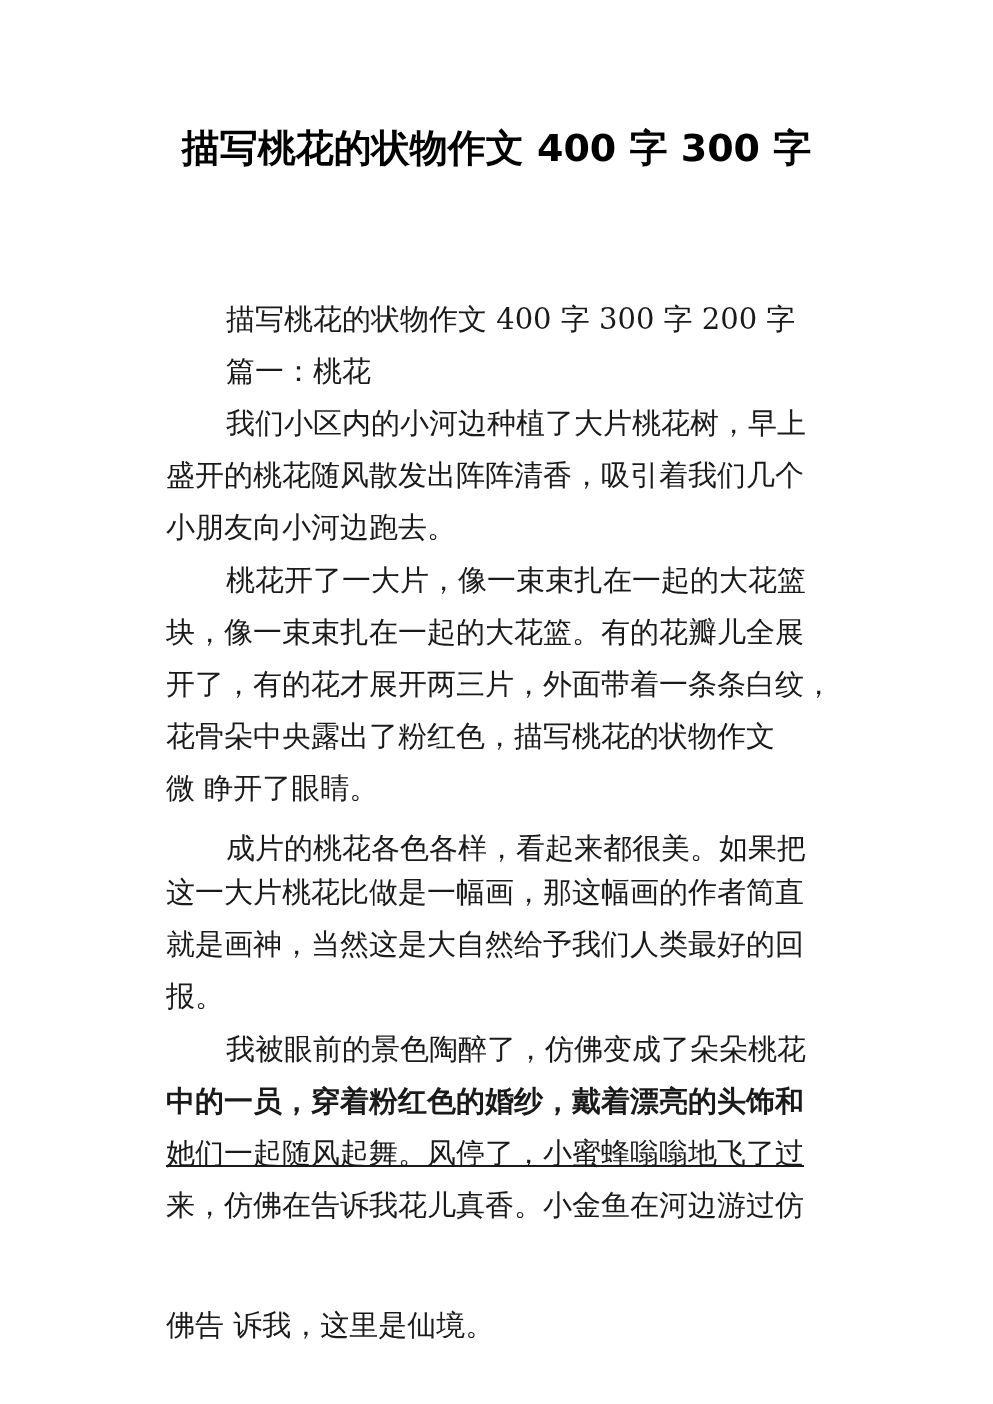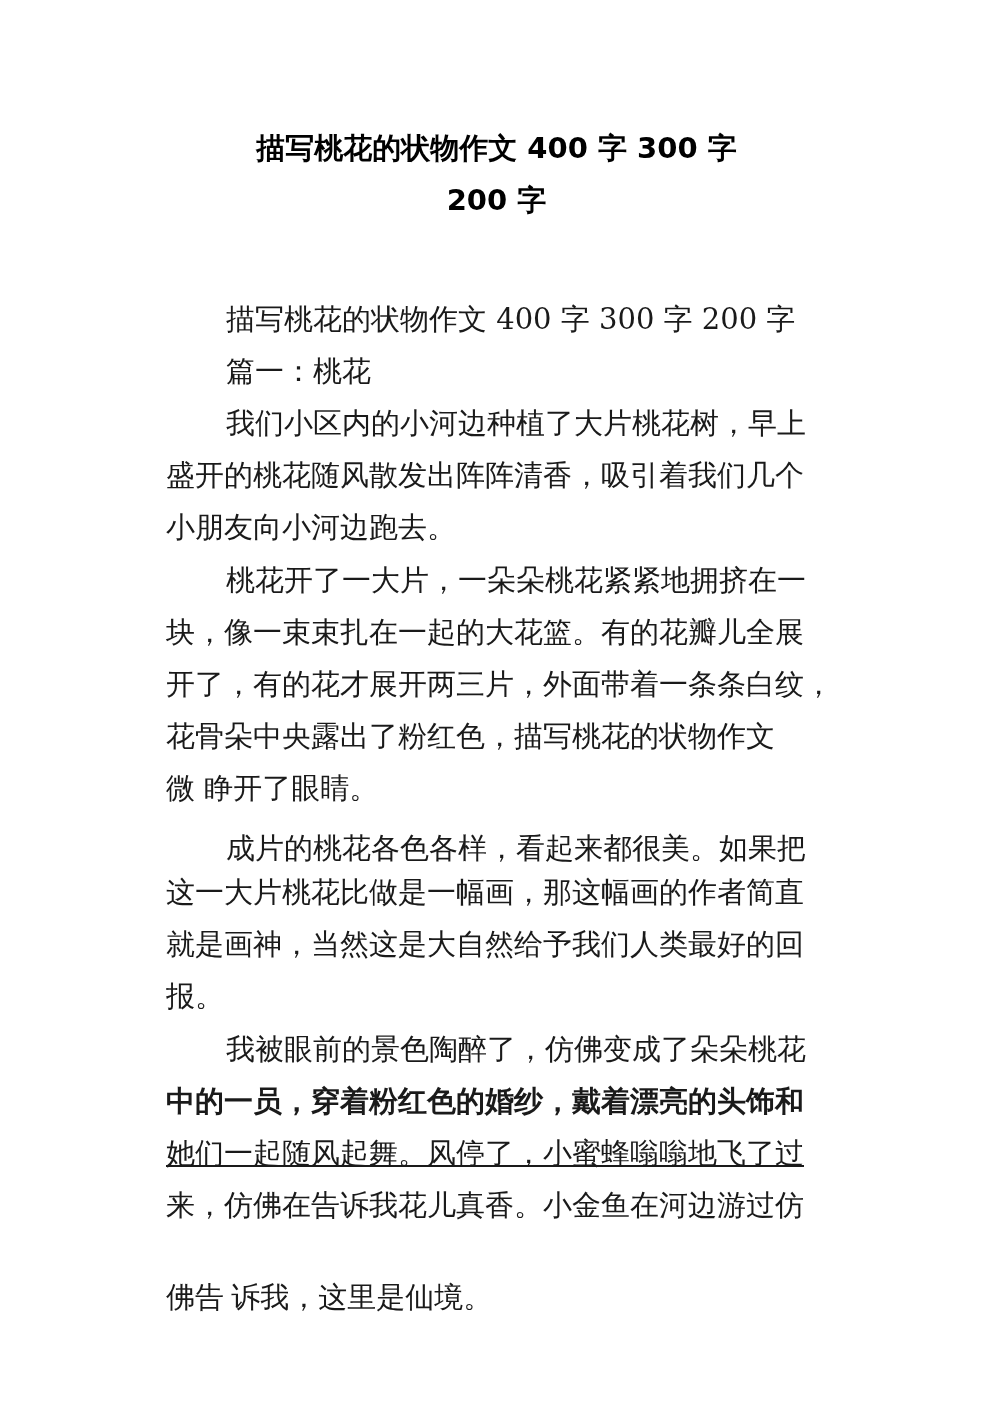--- a/index.html
+++ b/index.html
@@ -21,21 +21,21 @@
       height: 1404px;
       background: #ffffff;
     }
     .title {
       position: absolute;
       left: 0;
       width: 993px;
       text-align: center;
       font-family: "DejaVu Sans", "Liberation Sans", sans-serif;
       font-weight: bold;
-      font-size: 29px;
+      font-size: 38px;
       line-height: 44px;
       color: #000000;
       white-space: nowrap;
     }
     .line {
       position: absolute;
       left: 166px;
       font-family: "DejaVu Serif", "Liberation Serif", serif;
       font-size: 29px;
       line-height: 34px;
@@ -43,47 +43,46 @@
       white-space: nowrap;
     }
     .indent { left: 226px; }
   </style>
 </head>
 <body>
 
 <div class="page">
 
   <div class="title" style="top:126px;">描写桃花的状物作文 400 字 300 字</div>
-  <div class="title" style="top:178px;">200 字</div>
 
   <div class="line indent" style="top:302px;">描写桃花的状物作文 400 字 300 字 200 字</div>
   <div class="line indent" style="top:354px;">篇一：桃花</div>
 
   <div>
     <div class="line indent" style="top:406px;">我们小区内的小河边种植了大片桃花树，早上</div>
     <div class="line" style="top:458px;">盛开的桃花随风散发出阵阵清香，吸引着我们几个</div>
     <div class="line" style="top:510px;">小朋友向小河边跑去。</div>
   </div>
 
   <div>
-    <div class="line indent" style="top:563px;">桃花开了一大片，一朵朵桃花紧紧地拥挤在一</div>
+    <div class="line indent" style="top:563px;">桃花开了一大片，像一束束扎在一起的大花篮</div>
     <div class="line" style="top:615px;text-align:right;">块，像一束束扎在一起的大花篮。有的花瓣儿全展</div>
     <div class="line" style="top:667px;">开了，有的花才展开两三片，外面带着一条条白纹，</div>
     <div class="line" style="top:719px;">花骨朵中央露出了粉红色，描写桃花的状物作文</div>
     <div class="line" style="top:771px;">微  睁开了眼睛。</div>
   </div>
 
   <div>
     <div class="line indent" style="top:823px;margin-top:8px;">成片的桃花各色各样，看起来都很美。如果把</div>
     <div class="line" style="top:875px;">这一大片桃花比做是一幅画，那这幅画的作者简直</div>
     <div class="line" style="top:927px;">就是画神，当然这是大自然给予我们人类最好的回</div>
     <div class="line" style="top:979px;">报。</div>
   </div>
 
   <div>
     <div class="line indent" style="top:1032px;">我被眼前的景色陶醉了，仿佛变成了朵朵桃花</div>
     <div class="line" style="top:1084px;font-weight:bold;">中的一员，穿着粉红色的婚纱，戴着漂亮的头饰和</div>
     <div class="line" style="top:1136px;text-decoration:underline;">她们一起随风起舞。风停了，小蜜蜂嗡嗡地飞了过</div>
     <div class="line" style="top:1188px;">来，仿佛在告诉我花儿真香。小金鱼在河边游过仿</div>
-    <div class="line" style="top:1280px;font-family:Liberation Serif, serif;">佛告  诉我，这里是仙境。</div>
+    <div class="line" style="top:1308px;">佛告  诉我，这里是仙境。</div>
   </div>
 
 </div>
 
 </body></html>

